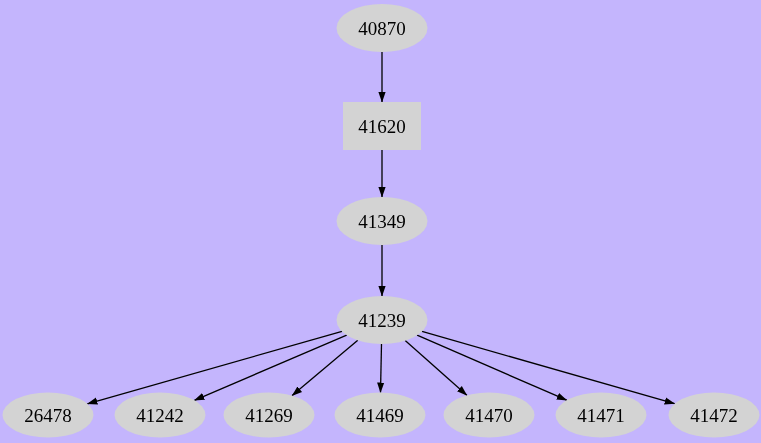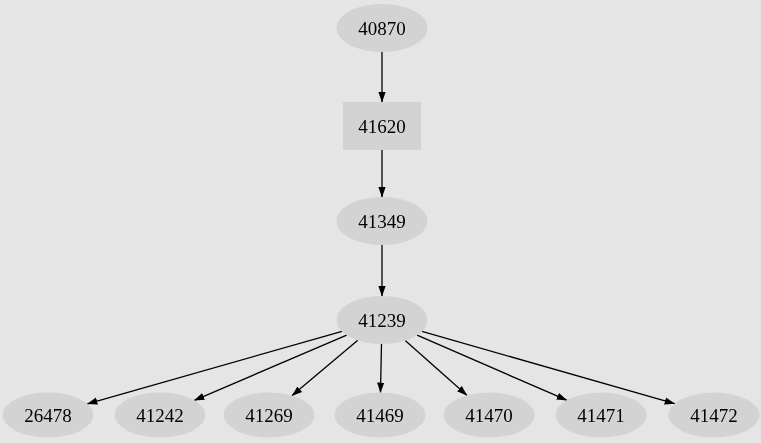--- a/index.html
+++ b/index.html
@@ -16,21 +16,21 @@
   }
   svg text {
     font-family: "Liberation Serif", "DejaVu Serif", serif;
     font-size: 19px;
     pointer-events: none;
   }
 </style>
 </head>
 <body>
 
-<div id="canvas-wrap" style="background: #e5e5e5;">
+<div id="canvas-wrap" style="background: #c4b5fd;">
   <svg id="graph-svg" xmlns="http://www.w3.org/2000/svg" width="761" height="443" viewBox="0 0 761 443">
     <defs>
       <marker id="arrowhead" viewBox="0 -5 11 10" refX="10" refY="0" markerWidth="11" markerHeight="10" orient="auto" markerUnits="userSpaceOnUse">
         <path id="arrowhead-path" d="M0,-3.6 L10.5,0 L0,3.6 Z" fill="#000000"></path>
       </marker>
     </defs>
     <g id="edges-layer">
         <line x1="382.0" y1="52.0" x2="382.0" y2="102.0" stroke="#000000" stroke-width="1.3" marker-end="url(#arrowhead)"></line>
         <line x1="382.0" y1="150.0" x2="382.0" y2="197.0" stroke="#000000" stroke-width="1.3" marker-end="url(#arrowhead)"></line>
         <line x1="382.0" y1="245.0" x2="382.0" y2="296.0" stroke="#000000" stroke-width="1.3" marker-end="url(#arrowhead)"></line>

